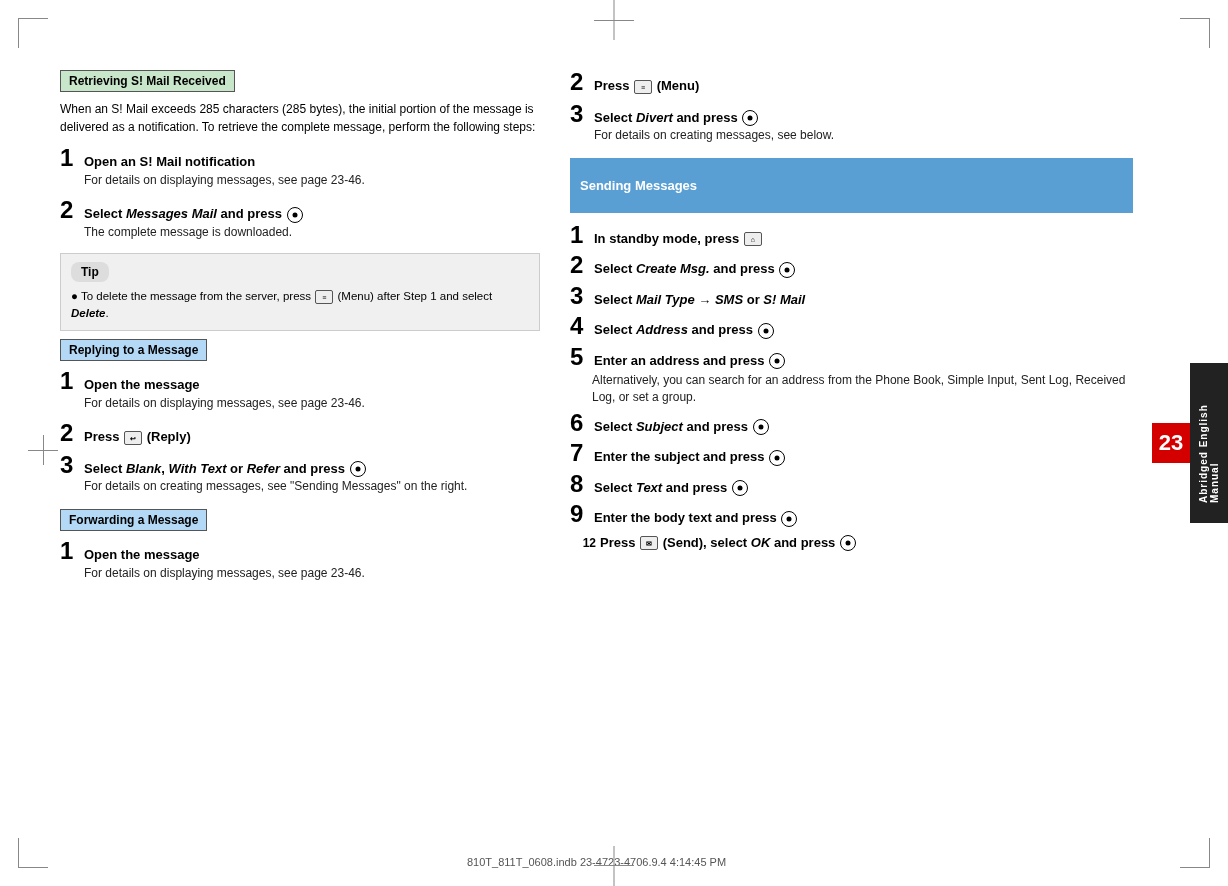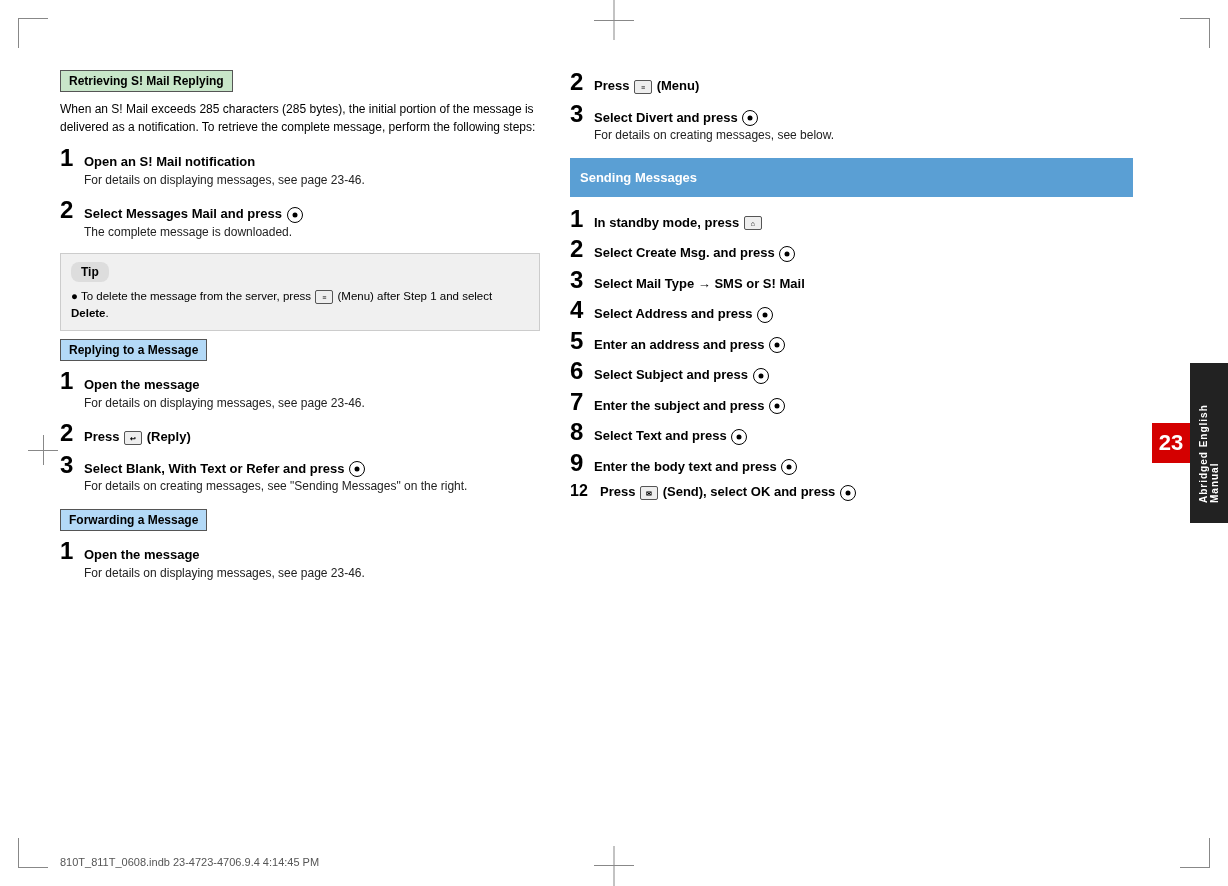--- a/index.html
+++ b/index.html
@@ -133,37 +133,38 @@
       padding: 3px 8px;
       font-size: 12px;
       font-weight: bold;
       display: inline-block;
       margin-bottom: 8px;
     }
 
     .section-header-dark {
       background: #5a9fd4;
       color: #fff;
-      padding: 12px 10px;
+      padding: 20px 10px;
       font-size: 13px;
       font-weight: bold;
       display: block;
       margin-bottom: 10px;
       width: 100%;
     }
 
     
     .body-text {
       font-size: 12px;
       line-height: 1.5;
       margin-bottom: 10px;
     }
 
     
     .italic-bold {
+      font-style: italic;
       font-weight: bold;
       text-align: right;
     }
 
     
     .btn-circle {
       display: inline-block;
       width: 16px;
       height: 16px;
       border: 1.5px solid #000;
@@ -222,21 +223,21 @@
       margin-bottom: 6px;
     }
 
     
     .footer {
       position: absolute;
       bottom: 18px;
       left: 60px;
       right: 95px;
       display: flex;
-      justify-content: flex-start;
+      justify-content: center;
       font-size: 11px;
       color: #555;
     }
 
     .step-row-large {
       display: flex;
       align-items: baseline;
       margin-bottom: 6px;
       gap: 4px;
     }
@@ -300,21 +301,21 @@
     <span style="font-size:10px;letter-spacing:1px;">Abridged English Manual</span>
   </div>
 
   <div class="main-content">
     <div class="columns">
 
       <div class="left-col">
 
         <div>
           <div class="section-header">
-            <span>Retrieving S! Mail Replying</span>
+            <span>Retrieving S! Mail Received</span>
           </div>
           <p class="body-text">When an S! Mail exceeds 285 characters (285 bytes), the initial portion of the message is delivered as a notification. To retrieve the complete message, perform the following steps:</p>
 
           
           <div class="step-row-large">
             <span class="step-num-large">1</span>
             <div>
               <div class="step-text">Open an S! Mail notification</div>
               <div class="sub-text" style="margin-left:0;">For details on displaying messages, see page 23-46.</div>
             </div>
@@ -465,20 +466,21 @@
           </div>
 
           <div style="margin-bottom:5px;">
             <div class="step-row-large" style="margin-bottom:2px;">
               <span class="step-num-large">5</span>
               <div class="step-text">
                 <span>Enter an address and press</span>
                 <span class="btn-circle"></span>
               </div>
             </div>
+            <div class="sub-text">Alternatively, you can search for an address from the Phone Book, Simple Input, Sent Log, Received Log, or set a group.</div>
           </div>
 
           <div class="step-row-large" style="margin-bottom:5px;">
             <span class="step-num-large">6</span>
             <div class="step-text">
               <span>Select </span><span class="italic-bold">Subject</span><span> and press</span>
               <span class="btn-circle"></span>
             </div>
           </div>
 
@@ -502,21 +504,21 @@
             <span class="step-num-large">9</span>
             <div class="step-text">
               <span>Enter the body text and press</span>
               <span class="btn-circle"></span>
             </div>
           </div>
 
 
 
           <div class="step-row-large" style="margin-bottom:5px;">
-            <span class="step-num-medium" style="font-size:16px;min-width:26px;">12</span>
+            <span class="step-num-medium" style="font-size:12px;min-width:26px;text-align:right;">12</span>
             <div class="step-text">
               <span>Press</span>
               <span class="icon-btn" style="font-size:7px;">✉</span>
               <span>(Send), select </span><span class="italic-bold">OK</span><span> and press</span>
               <span class="btn-circle"></span>
             </div>
           </div>
 
         </div>
       </div>

